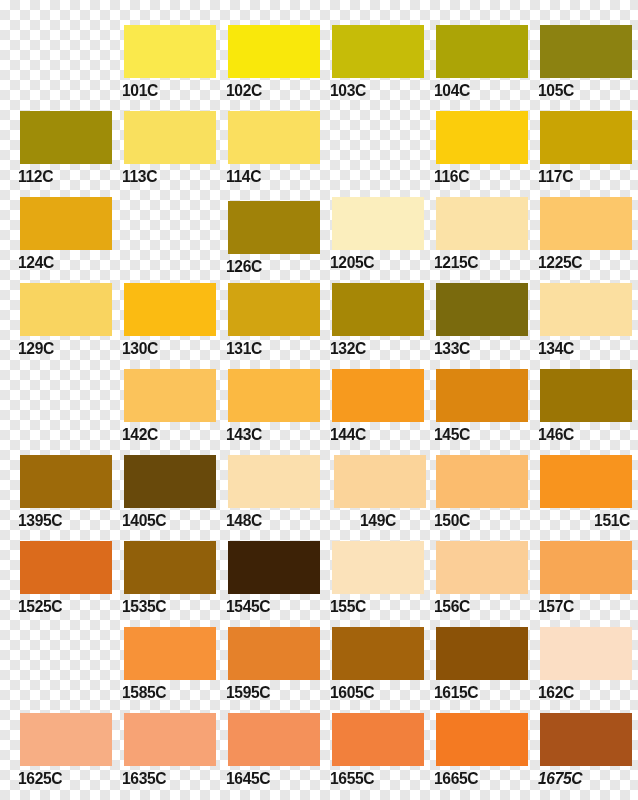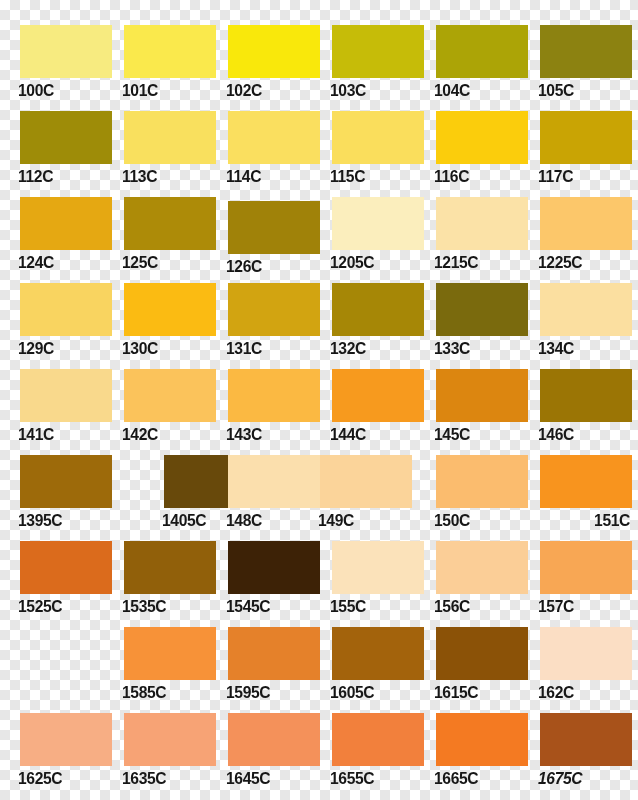--- a/index.html
+++ b/index.html
@@ -58,24 +58,20 @@
     white-space: nowrap;
     transform: scaleX(0.92);
     transform-origin: left center;
   }
 </style>
 </head>
 <body>
 
 <div id="chart-root">
   <div class="swatch-grid">
-      <div class="swatch-cell" style="left: 14px; top: 21px;">
-        <div class="swatch-chip" style="background: rgb(247, 235, 128);"></div>
-        <div class="swatch-label">100C</div>
-      </div>
       <div class="swatch-cell" style="left: 118px; top: 21px;">
         <div class="swatch-chip" style="background: rgb(250, 233, 76);"></div>
         <div class="swatch-label">101C</div>
       </div>
       <div class="swatch-cell" style="left: 222px; top: 21px;">
         <div class="swatch-chip" style="background: rgb(249, 232, 11);"></div>
         <div class="swatch-label">102C</div>
       </div>
       <div class="swatch-cell" style="left: 326px; top: 21px;">
         <div class="swatch-chip" style="background: rgb(198, 188, 8);"></div>
@@ -94,40 +90,32 @@
         <div class="swatch-label">112C</div>
       </div>
       <div class="swatch-cell" style="left: 118px; top: 107px;">
         <div class="swatch-chip" style="background: rgb(249, 224, 94);"></div>
         <div class="swatch-label">113C</div>
       </div>
       <div class="swatch-cell" style="left: 222px; top: 107px;">
         <div class="swatch-chip" style="background: rgb(250, 223, 95);"></div>
         <div class="swatch-label">114C</div>
       </div>
-      <div class="swatch-cell" style="left: 326px; top: 107px;">
-        <div class="swatch-chip" style="background: rgb(250, 222, 92);"></div>
-        <div class="swatch-label">115C</div>
-      </div>
       <div class="swatch-cell" style="left: 430px; top: 107px;">
         <div class="swatch-chip" style="background: rgb(251, 205, 12);"></div>
         <div class="swatch-label">116C</div>
       </div>
       <div class="swatch-cell" style="left: 534px; top: 107px;">
         <div class="swatch-chip" style="background: rgb(201, 164, 4);"></div>
         <div class="swatch-label">117C</div>
       </div>
       <div class="swatch-cell" style="left: 14px; top: 193px;">
         <div class="swatch-chip" style="background: rgb(229, 168, 18);"></div>
         <div class="swatch-label">124C</div>
       </div>
-      <div class="swatch-cell" style="left: 118px; top: 193px;">
-        <div class="swatch-chip" style="background: rgb(173, 139, 8);"></div>
-        <div class="swatch-label">125C</div>
-      </div>
       <div class="swatch-cell" style="left: 222px; top: 197px;">
         <div class="swatch-chip" style="background: rgb(160, 130, 9);"></div>
         <div class="swatch-label">126C</div>
       </div>
       <div class="swatch-cell" style="left: 326px; top: 193px;">
         <div class="swatch-chip" style="background: rgb(251, 238, 189);"></div>
         <div class="swatch-label">1205C</div>
       </div>
       <div class="swatch-cell" style="left: 430px; top: 193px;">
         <div class="swatch-chip" style="background: rgb(251, 226, 167);"></div>
@@ -154,24 +142,20 @@
         <div class="swatch-label">132C</div>
       </div>
       <div class="swatch-cell" style="left: 430px; top: 279px;">
         <div class="swatch-chip" style="background: rgb(122, 106, 13);"></div>
         <div class="swatch-label">133C</div>
       </div>
       <div class="swatch-cell" style="left: 534px; top: 279px;">
         <div class="swatch-chip" style="background: rgb(251, 223, 160);"></div>
         <div class="swatch-label">134C</div>
       </div>
-      <div class="swatch-cell" style="left: 14px; top: 365px;">
-        <div class="swatch-chip" style="background: rgb(249, 217, 140);"></div>
-        <div class="swatch-label">141C</div>
-      </div>
       <div class="swatch-cell" style="left: 118px; top: 365px;">
         <div class="swatch-chip" style="background: rgb(251, 195, 91);"></div>
         <div class="swatch-label">142C</div>
       </div>
       <div class="swatch-cell" style="left: 222px; top: 365px;">
         <div class="swatch-chip" style="background: rgb(251, 185, 66);"></div>
         <div class="swatch-label">143C</div>
       </div>
       <div class="swatch-cell" style="left: 326px; top: 365px;">
         <div class="swatch-chip" style="background: rgb(247, 154, 30);"></div>
@@ -182,29 +166,29 @@
         <div class="swatch-label">145C</div>
       </div>
       <div class="swatch-cell" style="left: 534px; top: 365px;">
         <div class="swatch-chip" style="background: rgb(155, 117, 5);"></div>
         <div class="swatch-label">146C</div>
       </div>
       <div class="swatch-cell" style="left: 14px; top: 451px;">
         <div class="swatch-chip" style="background: rgb(157, 106, 10);"></div>
         <div class="swatch-label">1395C</div>
       </div>
-      <div class="swatch-cell" style="left: 118px; top: 451px; margin-left: 40px;">
+      <div class="swatch-cell" style="left: 118px; top: 451px;">
         <div class="swatch-chip" style="background: rgb(104, 73, 11);"></div>
         <div class="swatch-label">1405C</div>
       </div>
       <div class="swatch-cell" style="left: 222px; top: 451px;">
         <div class="swatch-chip" style="background: rgb(251, 223, 173);"></div>
         <div class="swatch-label">148C</div>
       </div>
-      <div class="swatch-cell" style="left: 314px; top: 451px;">
+      <div class="swatch-cell" style="left: 328px; top: 451px; text-align: center;">
         <div class="swatch-chip" style="background: rgb(251, 212, 154);"></div>
         <div class="swatch-label">149C</div>
       </div>
       <div class="swatch-cell" style="left: 430px; top: 451px;">
         <div class="swatch-chip" style="background: rgb(251, 188, 110);"></div>
         <div class="swatch-label">150C</div>
       </div>
       <div class="swatch-cell" style="left: 534px; top: 451px; text-align: right;">
         <div class="swatch-chip" style="background: rgb(248, 148, 30);"></div>
         <div class="swatch-label">151C</div>

